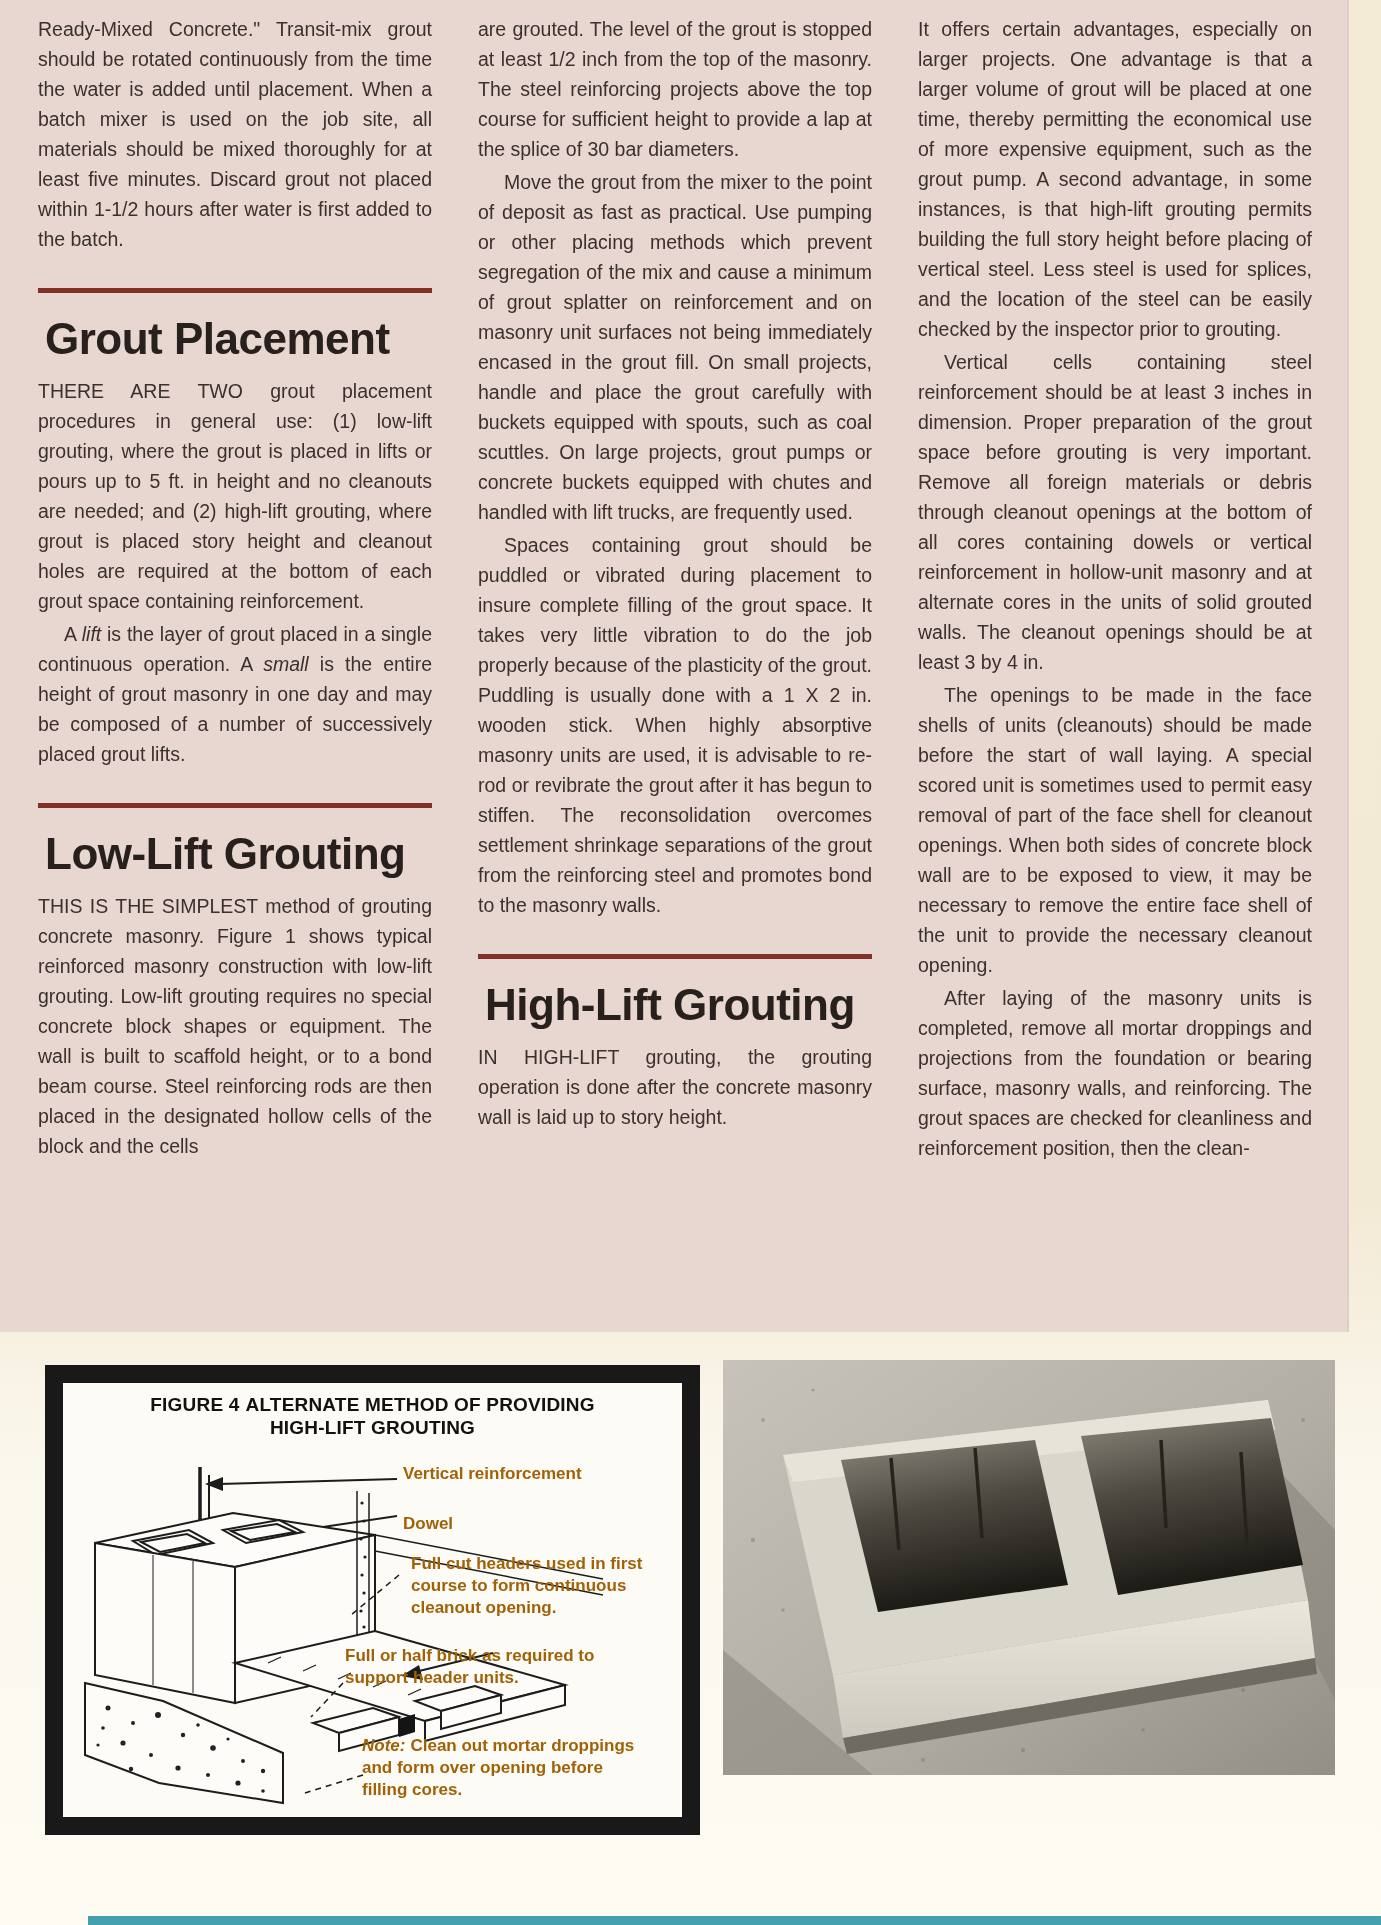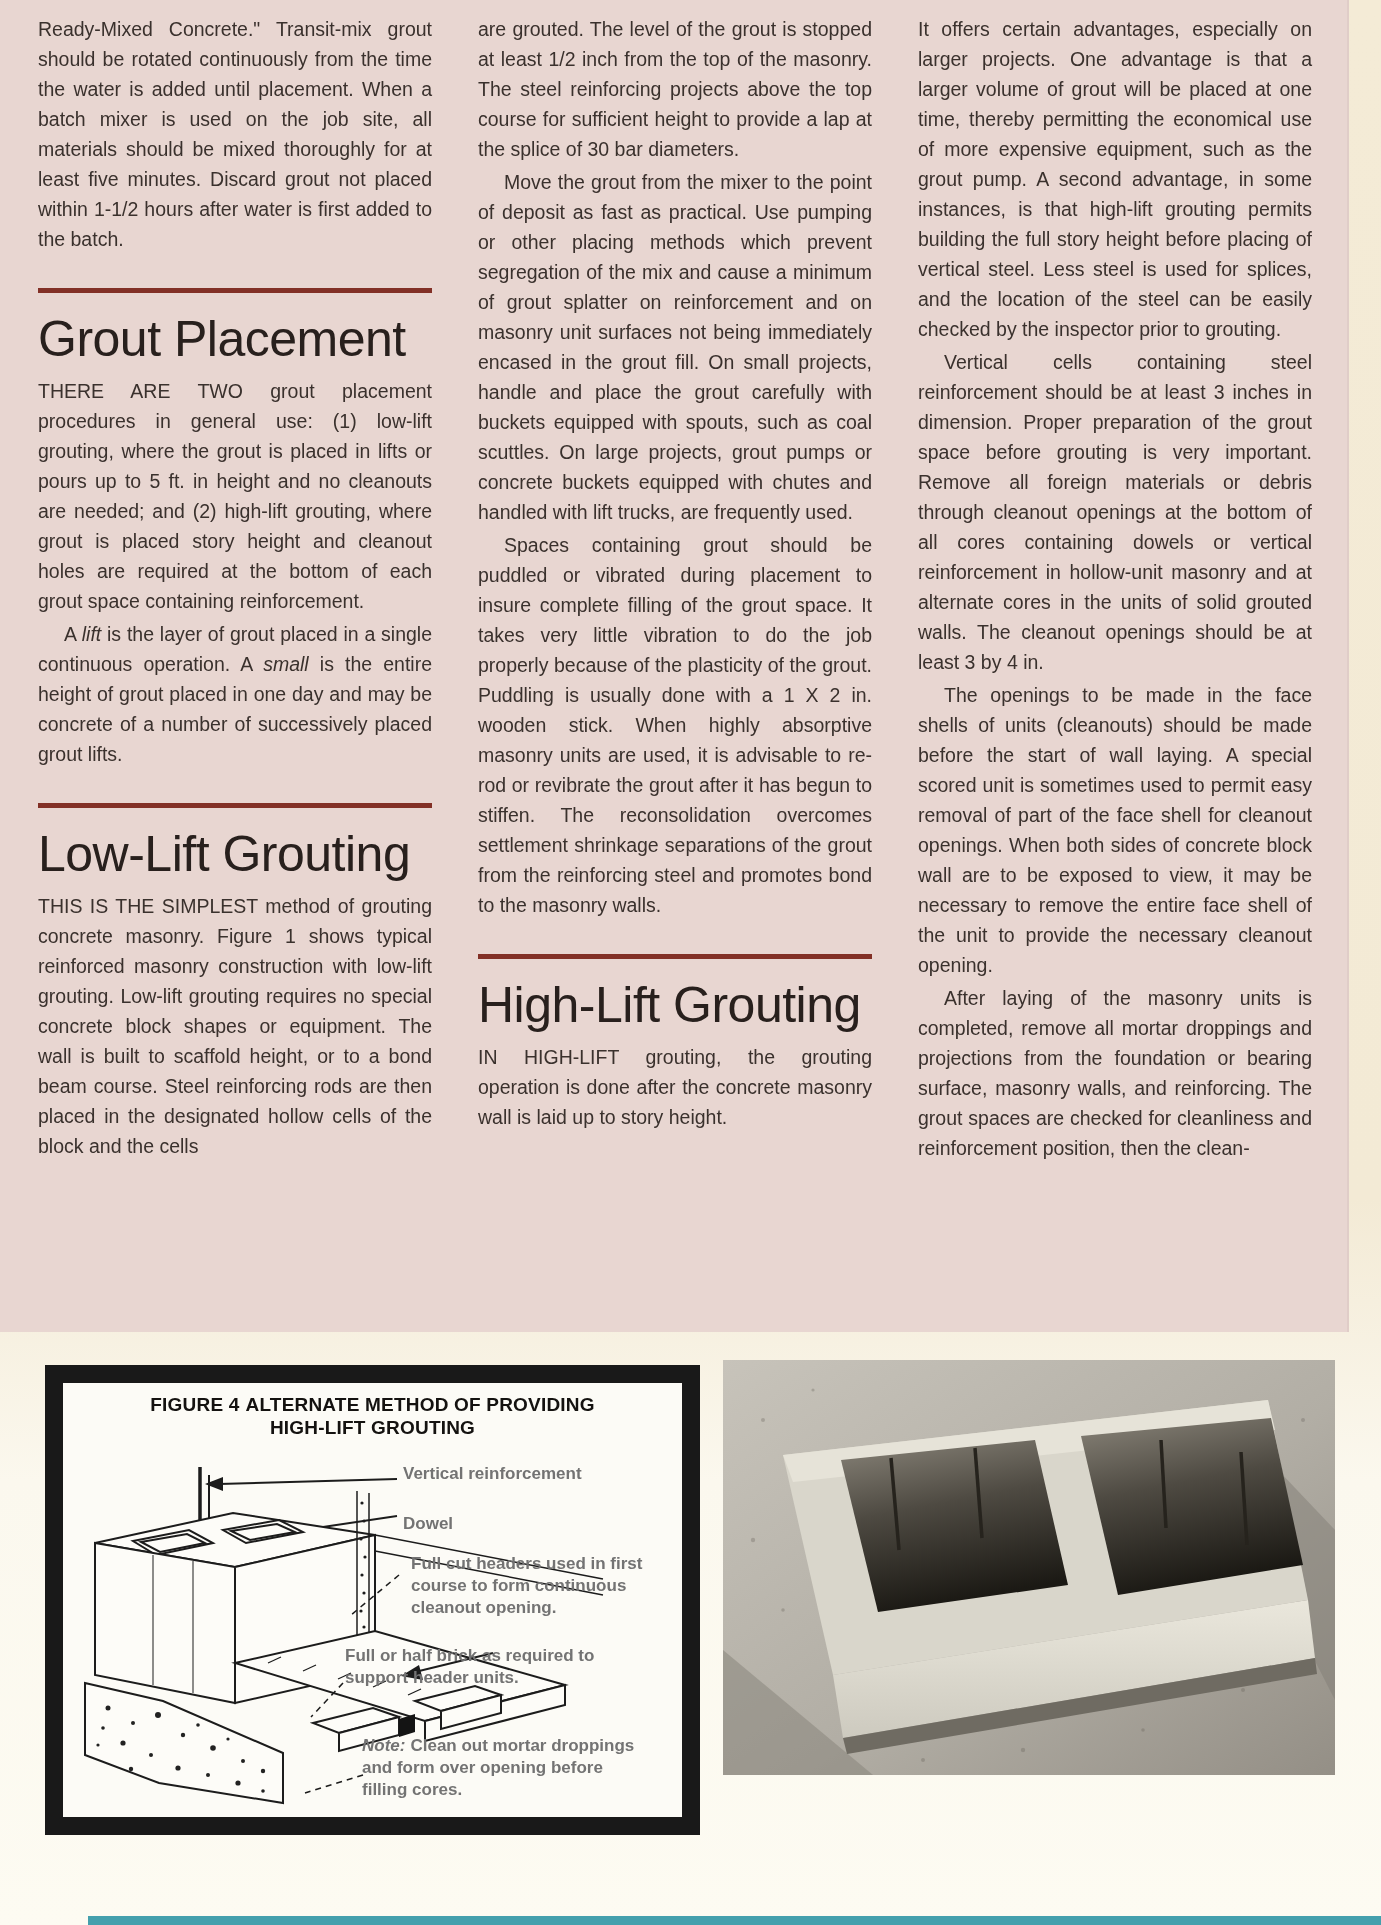--- a/index.html
+++ b/index.html
@@ -7,30 +7,30 @@
   .page{position:relative;width:1381px;height:1925px;overflow:hidden;
         background:linear-gradient(to bottom,#f4ebd6 0px,#f3ead5 1200px,#fbf8ee 1480px,#fdfbf2 100%);}
   .pink-block{position:absolute;left:0;top:0;width:1347px;height:1332px;background:#e8d6d1;}
   .pink-block:after{content:"";position:absolute;right:-2px;top:0;width:2px;height:100%;background:#e0cdc8;}
 
   .columns{position:absolute;left:38px;top:14px;width:1274px;display:flex;gap:46px;}
   .col{flex:1;color:#3a312d;font-size:19.5px;line-height:30px;}
   .col p{margin:0 0 3px 0;text-align:justify;}
   .col p.indent{text-indent:26px;}
   .rule{height:5px;background:#823026;margin:34px 0 0 0;}
-  h2{margin:25px 0 16px 0;font-size:50px;line-height:42px;font-weight:normal;letter-spacing:-0.5px;color:#28201d;}
+  h2{margin:25px 0 16px 7px;font-size:44px;line-height:42px;font-weight:bold;letter-spacing:-0.5px;color:#28201d;}
 
   
   .figure4{position:absolute;left:45px;top:1365px;width:655px;height:470px;background:#fcfbf6;
            border:18px solid #191919;box-sizing:border-box;}
   .fig4-title{position:absolute;left:0;top:10px;width:619px;text-align:center;
               font-weight:bold;font-size:19px;line-height:23px;color:#141210;letter-spacing:0.2px;}
   .t-gap{margin-left:6px;}
   .fig4-art{position:absolute;left:0;top:0;width:619px;height:434px;}
-  .f4label{position:absolute;font-size:17px;line-height:22px;font-weight:bold;color:#737373;text-align:left;}
+  .f4label{position:absolute;font-size:17px;line-height:22px;font-weight:bold;color:#a16207;text-align:left;}
   .f4label i{margin-right:5px;}
   .l1{left:340px;top:80px;width:260px;}
   .l2{left:340px;top:130px;width:120px;}
   .l3{left:348px;top:170px;width:252px;}
   .l4{left:282px;top:262px;width:310px;}
   .l5{left:299px;top:352px;width:285px;}
 
   
   .figure5{position:absolute;left:723px;top:1360px;width:612px;height:415px;}
   .figure5 svg{display:block;width:612px;height:415px;}
@@ -47,21 +47,21 @@
 
   <div class="pink-block"></div>
 
   <div class="columns">
 
     <div class="col">
       <p>Ready-Mixed Concrete." Transit-mix grout should be rotated continuously from the time the water is added until placement. When a batch mixer is used on the job site, all materials should be mixed thoroughly for at least five minutes. Discard grout not placed within 1-1/2 hours after water is first added to the batch.</p>
       <div class="rule"></div>
       <h2>Grout Placement</h2>
       <p>THERE ARE TWO grout placement procedures in general use: (1) low-lift grouting, where the grout is placed in lifts or pours up to 5 ft. in height and no cleanouts are needed; and (2) high-lift grouting, where grout is placed story height and cleanout holes are required at the bottom of each grout space containing reinforcement.</p>
-      <p class="indent"><span>A </span><i>lift</i><span> is the layer of grout placed in a single continuous operation. A </span><i>small</i><span> is the entire height of grout placed in one day and may be concrete of a number of successively placed grout lifts.</span></p>
+      <p class="indent"><span>A </span><i>lift</i><span> is the layer of grout placed in a single continuous operation. A </span><i>small</i><span> is the entire height of grout masonry in one day and may be composed of a number of successively placed grout lifts.</span></p>
       <div class="rule"></div>
       <h2>Low-Lift Grouting</h2>
       <p>THIS IS THE SIMPLEST method of grouting concrete masonry. Figure 1 shows typical reinforced masonry construction with low-lift grouting. Low-lift grouting requires no special concrete block shapes or equipment. The wall is built to scaffold height, or to a bond beam course. Steel reinforcing rods are then placed in the designated hollow cells of the block and the cells</p>
     </div>
 
     <div class="col">
       <p>are grouted. The level of the grout is stopped at least 1/2 inch from the top of the masonry. The steel reinforcing projects above the top course for sufficient height to provide a lap at the splice of 30 bar diameters.</p>
       <p class="indent">Move the grout from the mixer to the point of deposit as fast as practical. Use pumping or other placing methods which prevent segregation of the mix and cause a minimum of grout splatter on reinforcement and on masonry unit surfaces not being immediately encased in the grout fill. On small projects, handle and place the grout carefully with buckets equipped with spouts, such as coal scuttles. On large projects, grout pumps or concrete buckets equipped with chutes and handled with lift trucks, are frequently used.</p>
       <p class="indent">Spaces containing grout should be puddled or vibrated during placement to insure complete filling of the grout space. It takes very little vibration to do the job properly because of the plasticity of the grout. Puddling is usually done with a 1 X 2 in. wooden stick. When highly absorptive masonry units are used, it is advisable to re-rod or revibrate the grout after it has begun to stiffen. The reconsolidation overcomes settlement shrinkage separations of the grout from the reinforcing steel and promotes bond to the masonry walls.</p>
       <div class="rule"></div>

